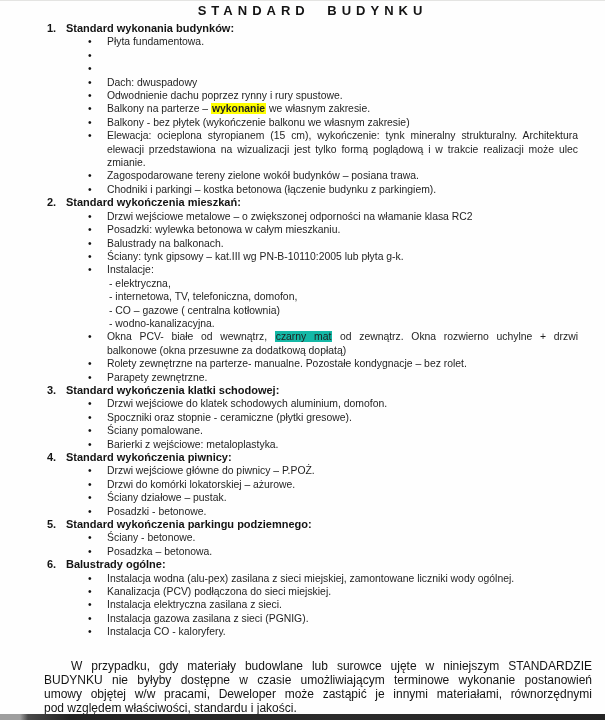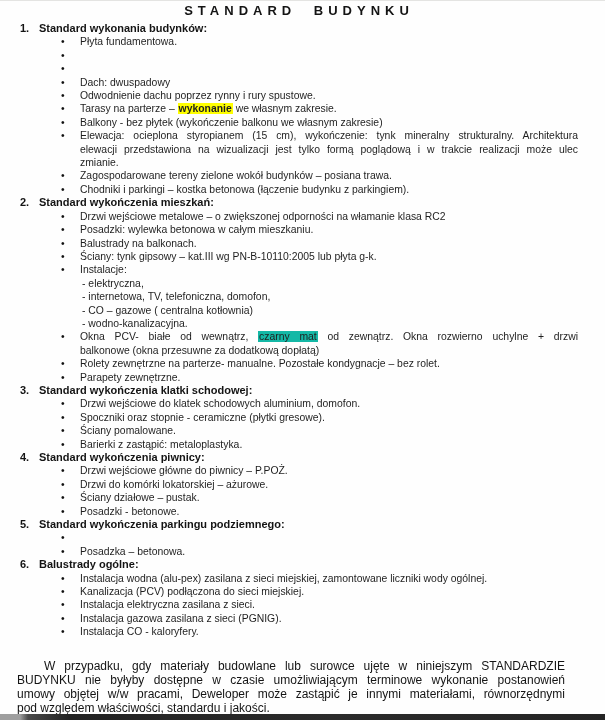--- a/index.html
+++ b/index.html
@@ -3,21 +3,21 @@
 <meta charset="utf-8">
 <style>
   html,body { margin:0; padding:0; }
   body {
     width:605px; height:720px; overflow:hidden; position:relative;
     background:#ffffff; color:#1e1e1e;
     font-family:"Liberation Sans","DejaVu Sans",sans-serif;
   }
   .page {
     position:absolute; inset:0; box-sizing:border-box;
-    padding:3px 27px 0 20px; background:#fefefe;
+    padding:3px 27px 0 47px; background:#fefefe;
   }
   .top-edge {
     position:absolute; top:0; left:0; right:0; height:1px; background:#e4e4e2;
   }
   .title {
     text-align:center; font-weight:700; font-size:13px; line-height:16px;
     letter-spacing:5px; word-spacing:9px; color:#141414; margin:0 0 3px 0;
     white-space:nowrap;
   }
   .sec-head { display:flex; font-weight:700; font-size:11px; line-height:13.4px; color:#141414; }
@@ -72,21 +72,21 @@
         </div>
         <div class="item">
           <span class="bullet">•</span>
           <div class="item-body">
             <div class="line"><span>Odwodnienie dachu poprzez rynny i rury spustowe.</span></div>
           </div>
         </div>
         <div class="item">
           <span class="bullet">•</span>
           <div class="item-body">
-            <div class="line"><span>Tarasy na parterze – </span><span class="hl" style="background: rgb(255, 255, 0); font-weight: bold;">wykonanie</span><span> we własnym zakresie.</span></div>
+            <div class="line"><span>Balkony na parterze – </span><span class="hl" style="background: rgb(255, 255, 0); font-weight: bold;">wykonanie</span><span> we własnym zakresie.</span></div>
           </div>
         </div>
         <div class="item">
           <span class="bullet">•</span>
           <div class="item-body">
             <div class="line"><span>Balkony - bez płytek (wykończenie balkonu we własnym zakresie)</span></div>
           </div>
         </div>
         <div class="item">
           <span class="bullet">•</span>
@@ -187,21 +187,21 @@
         </div>
         <div class="item">
           <span class="bullet">•</span>
           <div class="item-body">
             <div class="line"><span>Ściany pomalowane.</span></div>
           </div>
         </div>
         <div class="item">
           <span class="bullet">•</span>
           <div class="item-body">
-            <div class="line"><span>Barierki z zastąpić: metaloplastyka.</span></div>
+            <div class="line"><span>Barierki z wejściowe: metaloplastyka.</span></div>
           </div>
         </div>
       </section>
       <section class="section">
         <div class="sec-head">
           <span class="sec-num">4.</span>
           <span class="sec-title">Standard wykończenia piwnicy:</span>
         </div>
         <div class="item">
           <span class="bullet">•</span>
@@ -228,20 +228,23 @@
           </div>
         </div>
       </section>
       <section class="section">
         <div class="sec-head">
           <span class="sec-num">5.</span>
           <span class="sec-title">Standard wykończenia parkingu podziemnego:</span>
         </div>
         <div class="item">
           <span class="bullet">•</span>
+          <div class="item-body">
+            <div class="line"><span>Ściany - betonowe.</span></div>
+          </div>
         </div>
         <div class="item">
           <span class="bullet">•</span>
           <div class="item-body">
             <div class="line"><span>Posadzka – betonowa.</span></div>
           </div>
         </div>
       </section>
       <section class="section">
         <div class="sec-head">

